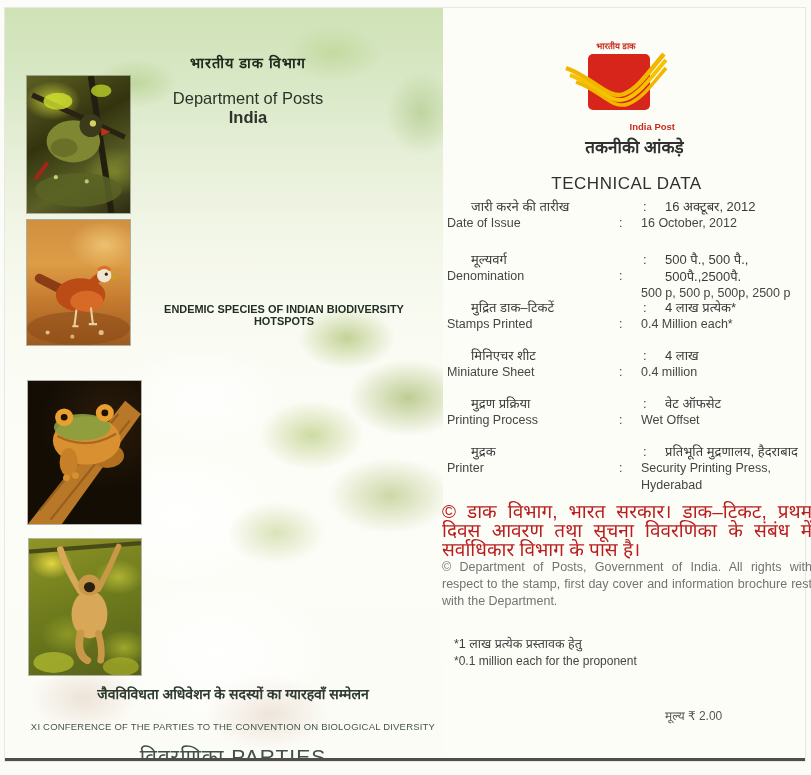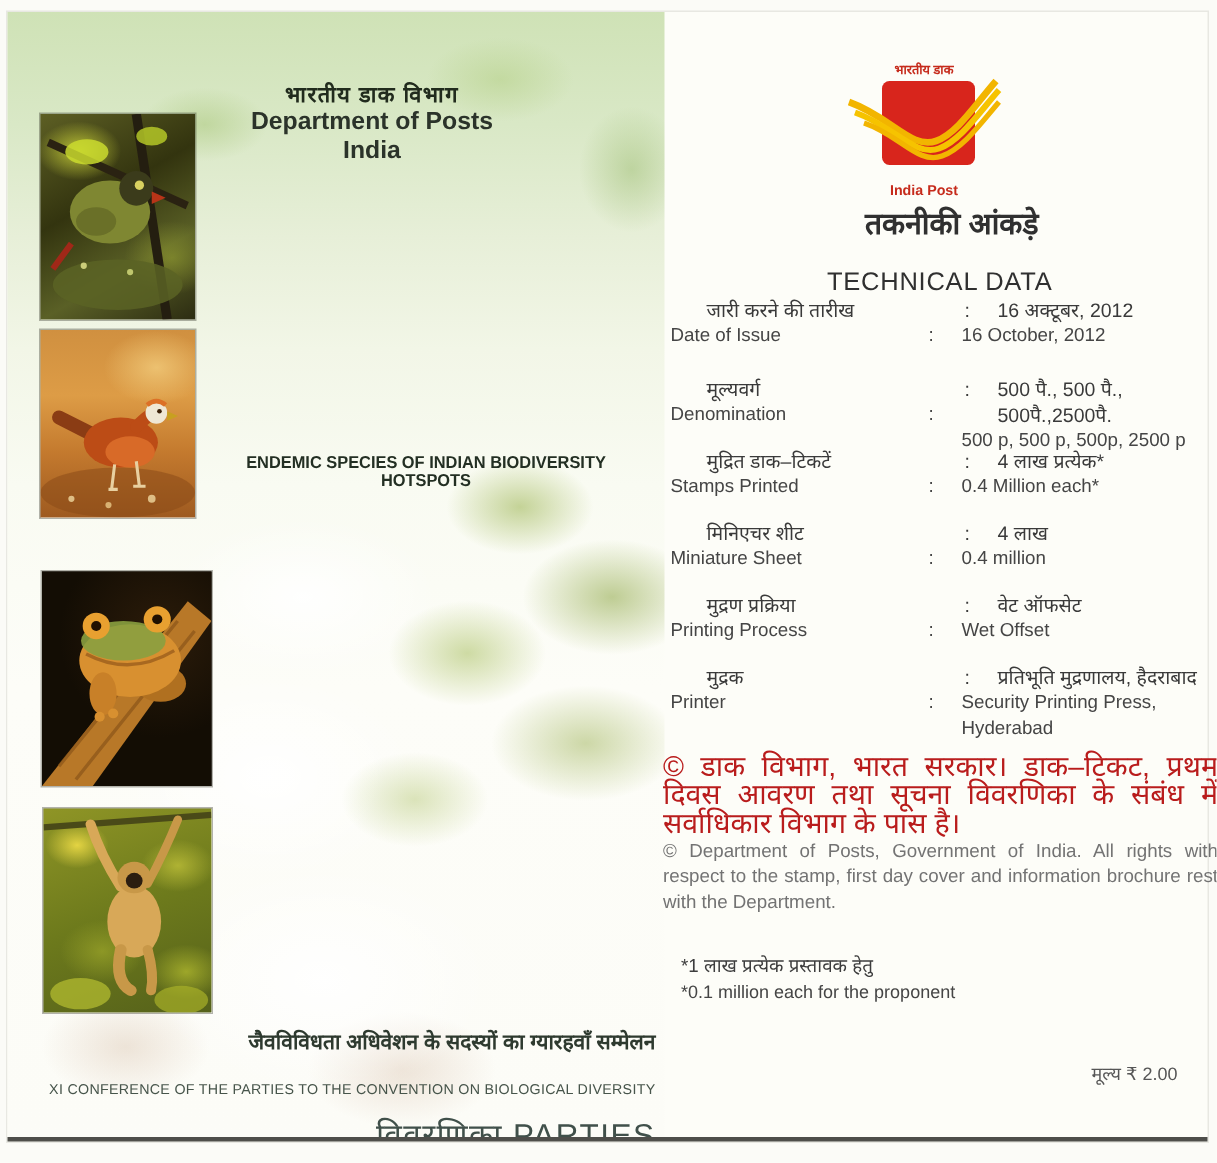--- a/index.html
+++ b/index.html
@@ -29,21 +29,21 @@
       radial-gradient(150px 100px at 48% 86%, rgba(255,255,255,.9), rgba(255,255,255,0) 75%),
       radial-gradient(80px 50px at 18% 92%, rgba(214,190,168,.4), rgba(214,190,168,0) 70%),
       radial-gradient(90px 55px at 60% 94%, rgba(210,182,158,.35), rgba(210,182,158,0) 70%),
       radial-gradient(60px 35px at 30% 10%, rgba(168,198,120,.5), rgba(168,198,120,0) 70%),
       radial-gradient(70px 40px at 75% 6%, rgba(178,206,130,.5), rgba(178,206,130,0) 70%),
       radial-gradient(50px 60px at 95% 14%, rgba(150,184,104,.45), rgba(150,184,104,0) 70%),
       linear-gradient(180deg,#cfe2b6 0%,#d9e8c6 10%,#e7efd8 20%,#f2f6e7 30%,#f9fbf2 42%,#fdfdf8 60%,#fcfcf7 100%);
   }
   .dept-header{position:absolute;left:118px;top:44px;width:250px;text-align:center;}
   .dept-hi{font-size:14.5px;font-weight:bold;color:#212b1d;letter-spacing:1px;}
-  .dept-en1{font-size:16.5px;font-weight:bold;color:#2b332a;margin-top:0;}
+  .dept-en1{font-size:16.5px;font-weight:normal;color:#2b332a;margin-top:17px;}
   .dept-en2{font-size:16.5px;font-weight:bold;color:#2b332a;}
   .photo{position:absolute;box-shadow:0 0 0 1px rgba(40,40,30,.35);overflow:hidden;}
   .photo svg{display:block;width:100%;height:100%;}
   .ph1{left:22px;top:68px;width:103px;height:137px;
        background:radial-gradient(40px 28px at 25% 18%,rgba(216,224,60,.8),rgba(216,224,60,0) 70%),
                   radial-gradient(45px 35px at 85% 70%,rgba(150,160,50,.6),rgba(150,160,50,0) 70%),
                   linear-gradient(150deg,#5d5f24,#33340f 40%,#5a6026 70%,#2c2c12);}
   .ph2{left:22px;top:212px;width:103px;height:125px;
        background:radial-gradient(50px 35px at 75% 20%,rgba(240,200,120,.85),rgba(240,200,120,0) 70%),
                   linear-gradient(180deg,#d09040,#dd9c46 35%,#c47a2e 65%,#9e5a20);}
@@ -51,45 +51,45 @@
        background:radial-gradient(90px 90px at 70% 30%,#2c1c0a,#130d04 75%),#0f0a04;}
   .ph4{left:24px;top:531px;width:112px;height:136px;
        background:radial-gradient(30px 22px at 20% 18%,rgba(238,220,70,.9),rgba(238,220,70,0) 70%),
                   radial-gradient(35px 25px at 80% 28%,rgba(200,200,60,.7),rgba(200,200,60,0) 70%),
                   radial-gradient(40px 30px at 35% 70%,rgba(150,160,40,.8),rgba(150,160,40,0) 70%),
                   radial-gradient(36px 26px at 85% 80%,rgba(184,192,48,.7),rgba(184,192,48,0) 70%),
                   linear-gradient(160deg,#8f9526,#6d7a1c 50%,#55611a);}
   .mid-caption{position:absolute;left:126px;top:293px;width:306px;text-align:center;}
   .mid-hi{font-size:13px;font-weight:bold;color:#39432d;}
   .mid-en{font-size:11.5px;font-weight:bold;color:#232f23;margin-top:2px;transform:scaleX(.95);transform-origin:center;}
-  .panel-footer{position:absolute;left:24px;top:676px;width:408px;text-align:right;}
+  .panel-footer{position:absolute;left:24px;top:676px;width:408px;text-align:center;}
   .pf-hi{font-size:14px;font-weight:bold;color:#2e3a2f;}
   .pf-en{font-size:9.5px;color:#47554b;margin-top:18px;letter-spacing:.2px;}
   .pf-brochure{font-size:21px;color:#40504a;margin-top:10px;letter-spacing:1px;}
   
   .logo-block{position:absolute;left:552px;top:32px;width:118px;text-align:center;}
   .logo-top{font-size:8.5px;font-weight:bold;color:#c62b1c;}
-  .logo-bottom{font-size:9.5px;font-weight:bold;color:#c62b1c;margin-top:1px;}
+  .logo-bottom{font-size:9.5px;font-weight:bold;color:#c62b1c;margin-top:1px;text-align:right;}
   .tech-heading{position:absolute;left:438px;top:127px;width:367px;text-align:center;}
-  .th-hi{font-size:20px;font-weight:bold;color:#303030;padding-left:16px;}
+  .th-hi{font-size:17px;font-weight:bold;color:#303030;padding-left:16px;}
   .th-en{font-size:17px;font-weight:normal;color:#303030;letter-spacing:.5px;margin-top:16px;}
   .row{position:absolute;left:442px;width:365px;}
   .row .lbl{position:absolute;left:0;top:0;width:162px;}
   .row .sep{position:absolute;left:172px;top:0;}
   .row .val{position:absolute;left:194px;top:0;width:172px;}
   .l-hi{font-size:13px;color:#3a3a3a;line-height:17px;margin-left:24px;}
   .l-en{font-size:12.5px;color:#454545;line-height:17px;}
   .r1{top:190px}.r2{top:243px}.r3{top:291px}.r4{top:339px}.r5{top:387px}.r6{top:435px}
   .copy{position:absolute;left:437px;width:370px;text-align:justify;}
   .copy-hi{top:494px;font-size:19px;color:#b91c1c;line-height:19px;}
   .copy-en{top:551px;font-size:12.5px;color:#737373;line-height:17px;}
   .footnote{position:absolute;left:449px;top:628px;}
   .fn-hi{font-size:12.5px;color:#3d3d3d;line-height:17px;}
   .fn-en{font-size:12px;color:#454545;line-height:16px;}
-  .price{position:absolute;left:660px;top:699px;width:120px;text-align:right;font-size:12px;color:#565656;}
+  .price{position:absolute;left:660px;top:699px;width:120px;text-align:left;font-size:12px;color:#565656;}
 </style>
 </head>
 <body>
 
 <div class="card">
 
   <div class="left-panel">
 
     <div class="dept-header">
       <div class="dept-hi">भारतीय डाक विभाग</div>

